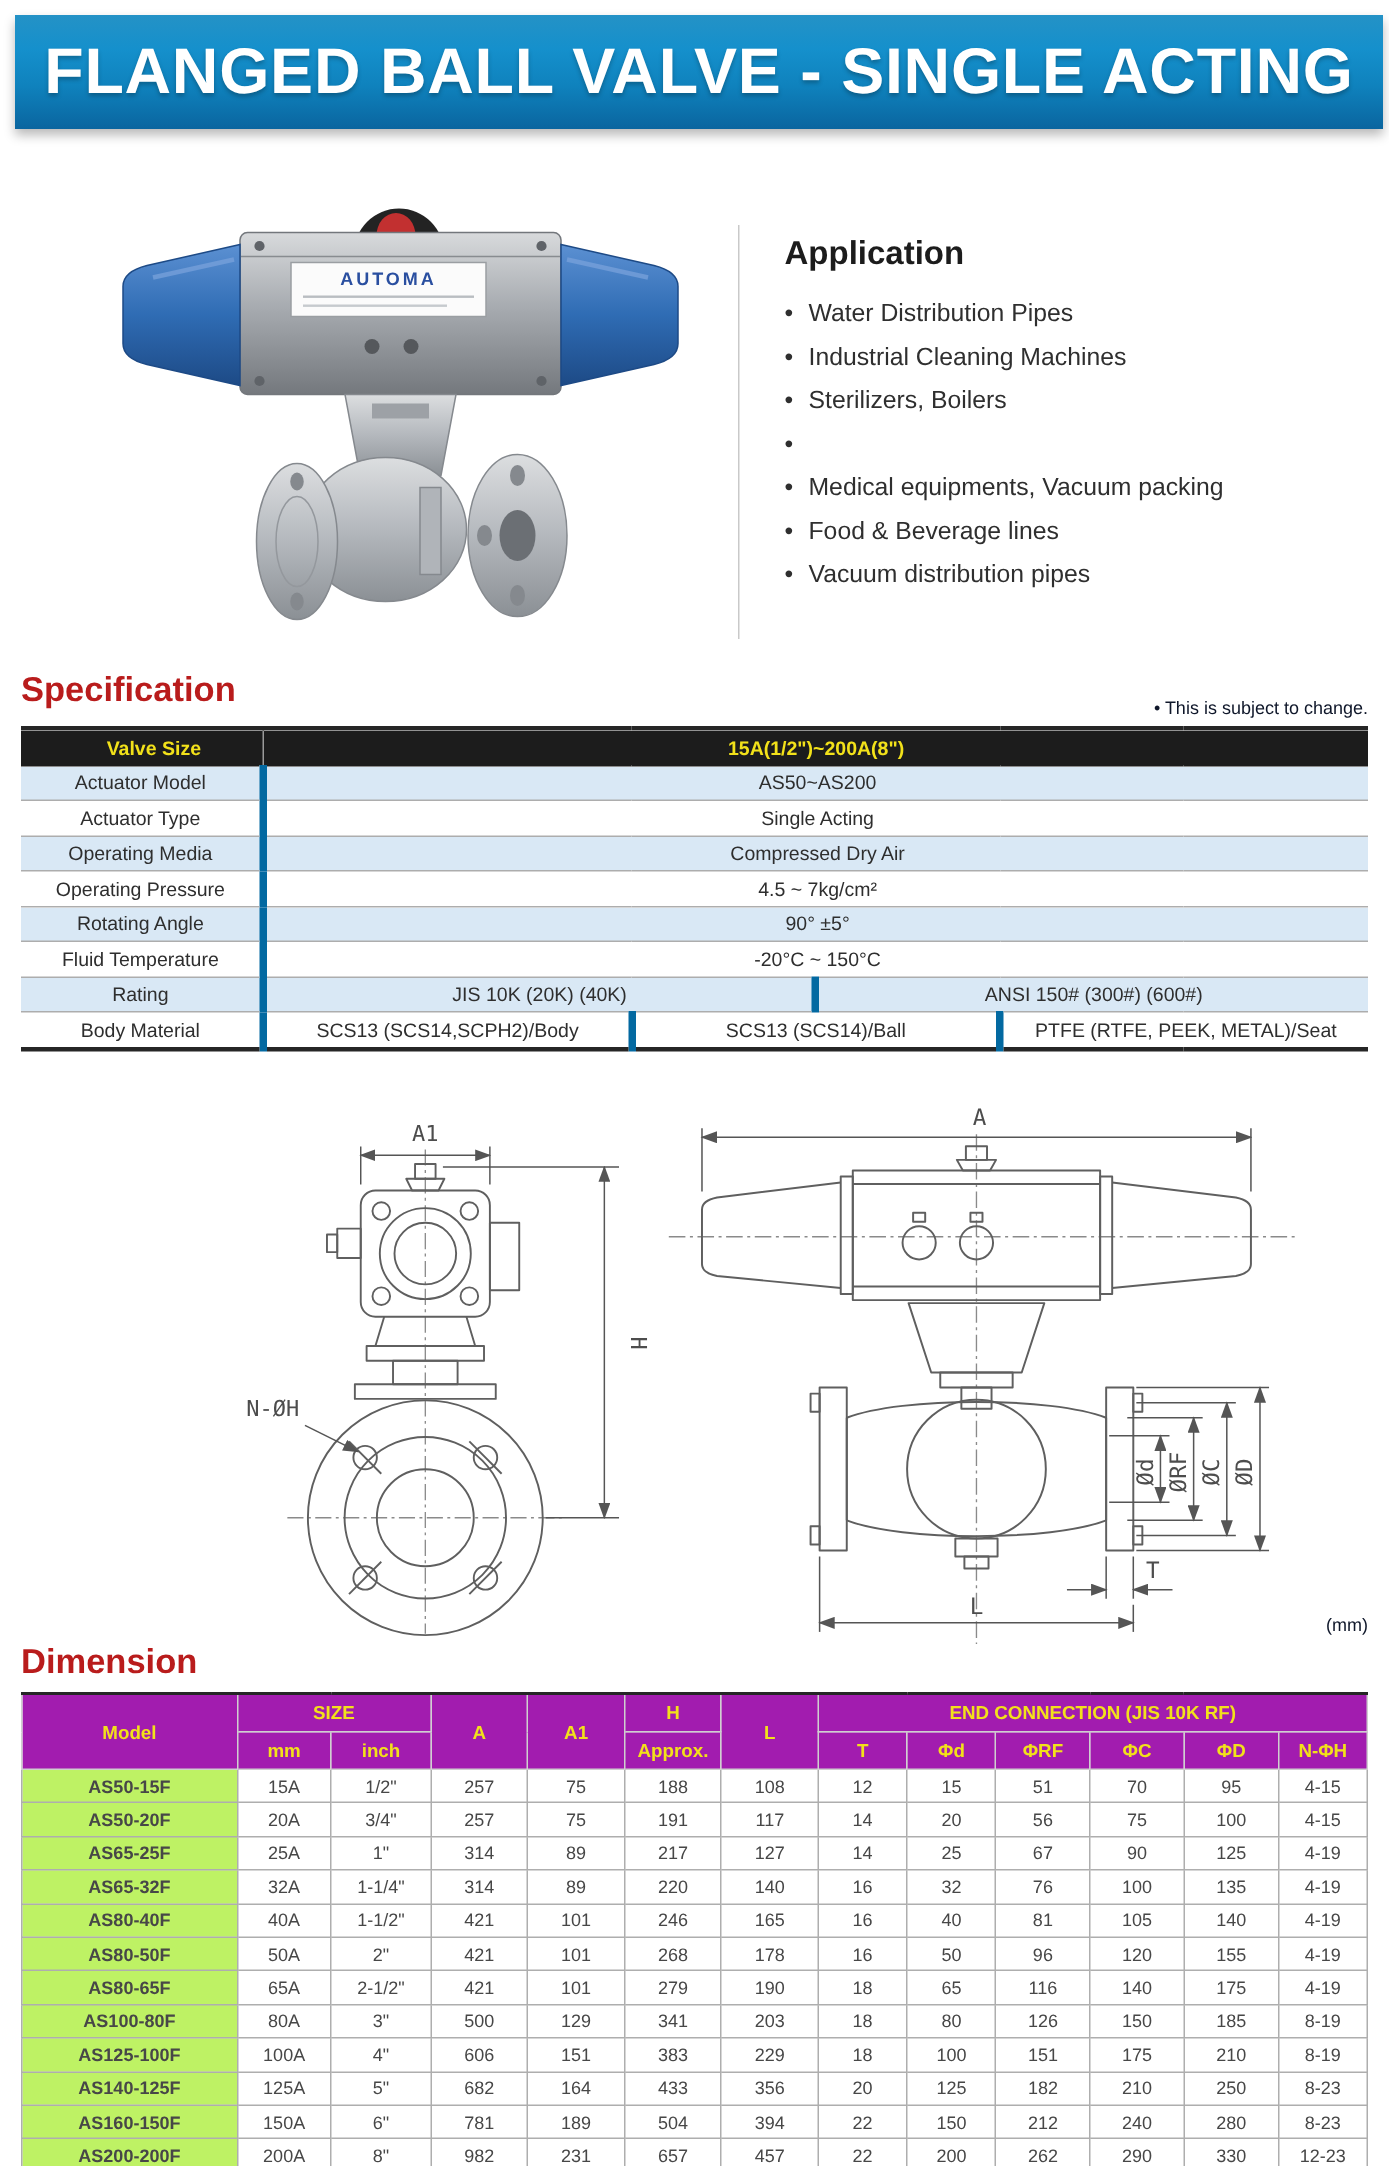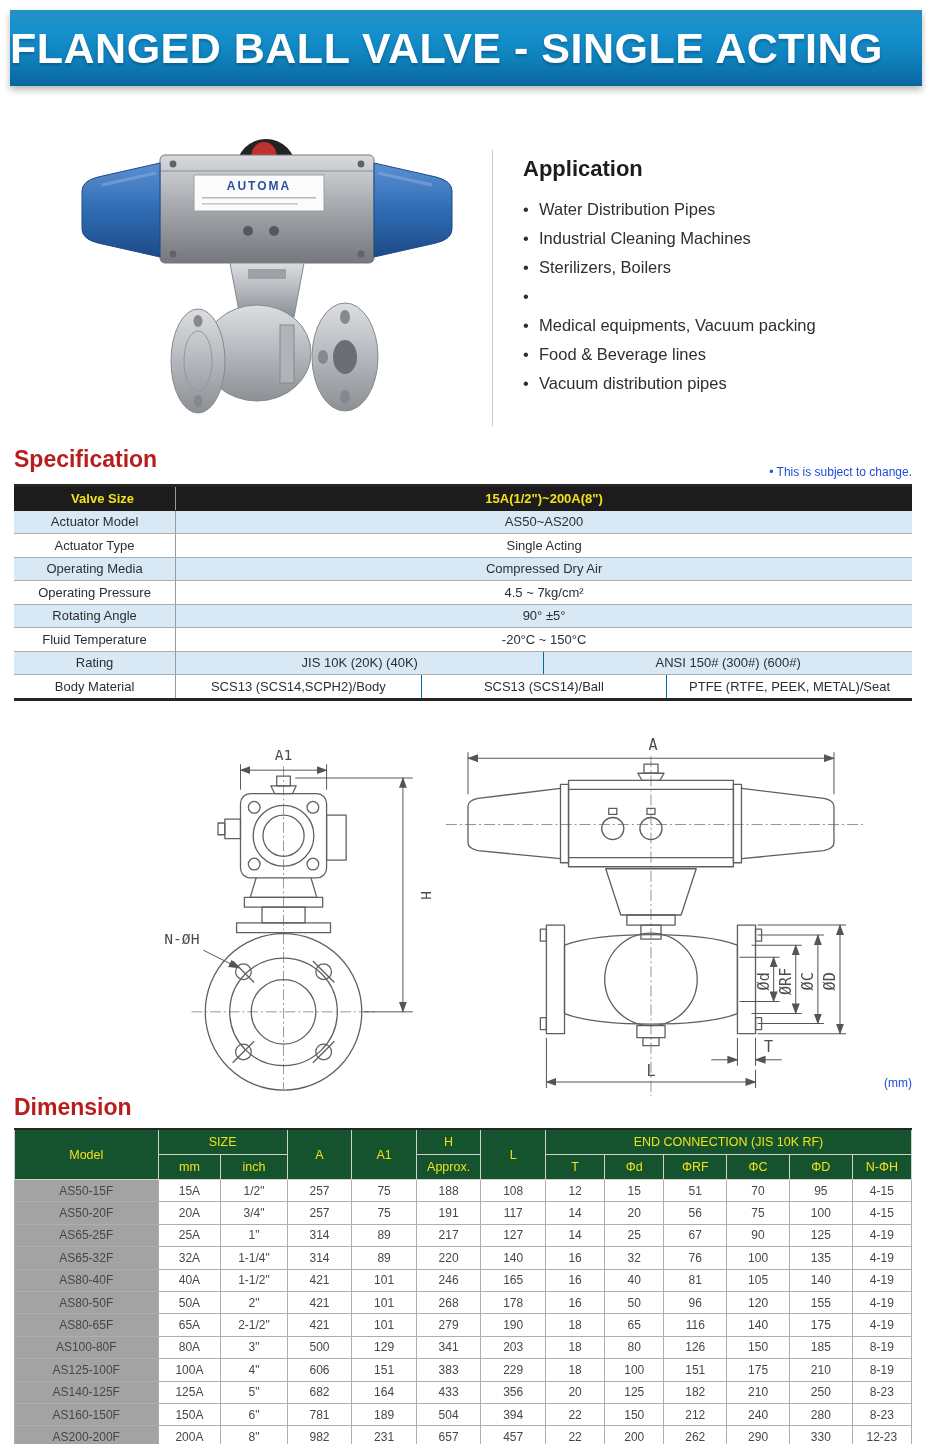--- a/index.html
+++ b/index.html
@@ -3,67 +3,67 @@
 <meta charset="utf-8">
 <style>
   html,body{margin:0;padding:0;background:#ffffff;}
   body{width:926px;height:1444px;position:relative;overflow:hidden;
        font-family:"Liberation Sans", sans-serif;color:#333;}
 
   
   .banner{position:absolute;left:10px;top:10px;width:912px;height:76px;
     background:linear-gradient(180deg,#2492c6 0%,#1590cc 30%,#0f82bd 62%,#0a659f 100%);
     box-shadow:0 4px 7px rgba(0,0,0,.28);
-    display:flex;align-items:center;}
+    display:flex;align-items:center;justify-content:center;}
   .banner h1{margin:0;color:#fff;font-size:43px;font-weight:700;letter-spacing:.5px;
     text-shadow:0 2px 3px rgba(0,0,0,.25);white-space:nowrap;}
 
   
   .photo{position:absolute;left:52px;top:118px;width:430px;height:302px;}
   .vdivider{position:absolute;left:492px;top:150px;width:1px;height:276px;background:#c9c9c9;}
   .application{position:absolute;left:523px;top:156px;width:392px;}
   .application h2{margin:0 0 13px 0;font-size:22px;color:#1c1c1c;}
   .application ul{list-style:none;margin:0;padding:0;}
   .application li{font-size:16.5px;line-height:29px;color:#2f2f2f;display:flex;}
   .application .bullet{width:16px;color:#2f2f2f;}
 
   
   .sec-heading{position:absolute;left:14px;font-size:23px;font-weight:700;color:#b91c1c;}
-  .sec-note{position:absolute;right:14px;font-size:12px;color:#1d4ed8;}
+  .sec-note{position:absolute;right:14px;font-size:12px;color:#0f172a;}
 
   
   table.spec{position:absolute;left:14px;top:484px;width:898px;border-collapse:collapse;
     table-layout:fixed;border-top:3px solid #262626;border-bottom:3px solid #262626;}
   table.spec td{height:22.5px;font-size:13px;text-align:center;color:#2e2e2e;
-    border-bottom:1px solid #adadad;border-left:1px solid #0369a1;padding:0 4px;
+    border-bottom:1px solid #adadad;border-left:5px solid #0369a1;padding:0 4px;
     overflow:hidden;white-space:nowrap;}
   table.spec td:first-child{border-left:none;}
   table.spec tr:nth-child(even) td{background:#d9e8f5;}
   table.spec tr:nth-child(odd) td{background:#ffffff;}
   table.spec tr.dark td{background:#1c1c1c;color:#f2e11a;font-weight:700;
     border-bottom:1px solid #1c1c1c;border-left:1px solid #8a8a8a;}
   table.spec tr.dark td:first-child{border-left:none;padding-left:20px;}
   table.spec td.label{border-right:1px solid #9a9a9a;}
 
   
   .draw-left{position:absolute;left:146px;top:733px;width:324px;height:362px;}
   .draw-right{position:absolute;left:438px;top:728px;width:436px;height:372px;}
   .cl{stroke:#8a8a8a;stroke-width:.9;stroke-dasharray:11 3 2 3;}
   .dwg{stroke:#5f5f5f;fill:none;stroke-width:1.3;stroke-linejoin:round;}
   .dim{stroke:#555;fill:none;stroke-width:1;}
   .dimtxt{font-family:"DejaVu Sans Mono", monospace;font-size:15px;fill:#4d4d4d;}
 
   
   table.dim{position:absolute;left:14px;top:1128px;width:898px;border-collapse:collapse;
     table-layout:fixed;border-top:2px solid #262626;border-bottom:3px solid #262626;}
-  table.dim th{background:#14532d;color:#f2e11a;font-size:12.5px;font-weight:400;
+  table.dim th{background:#a21caf;color:#f2e11a;font-size:12.5px;font-weight:700;
     height:24px;border:1px solid #cfcfcf;padding:0;}
   table.dim td{height:21.4px;font-size:12px;color:#474747;text-align:center;
     border:1px solid #aeaeae;background:#fff;padding:0 2px;white-space:nowrap;}
-  table.dim td.model{background:#a3a3a3;}
+  table.dim td.model{background:#bef264;font-weight:bold;}
 </style>
 </head>
 <body>
 
 <div class="banner">
   <h1>FLANGED BALL VALVE - SINGLE ACTING</h1>
 </div>
 
 <svg class="photo" viewBox="0 0 430 300">
   <defs>

